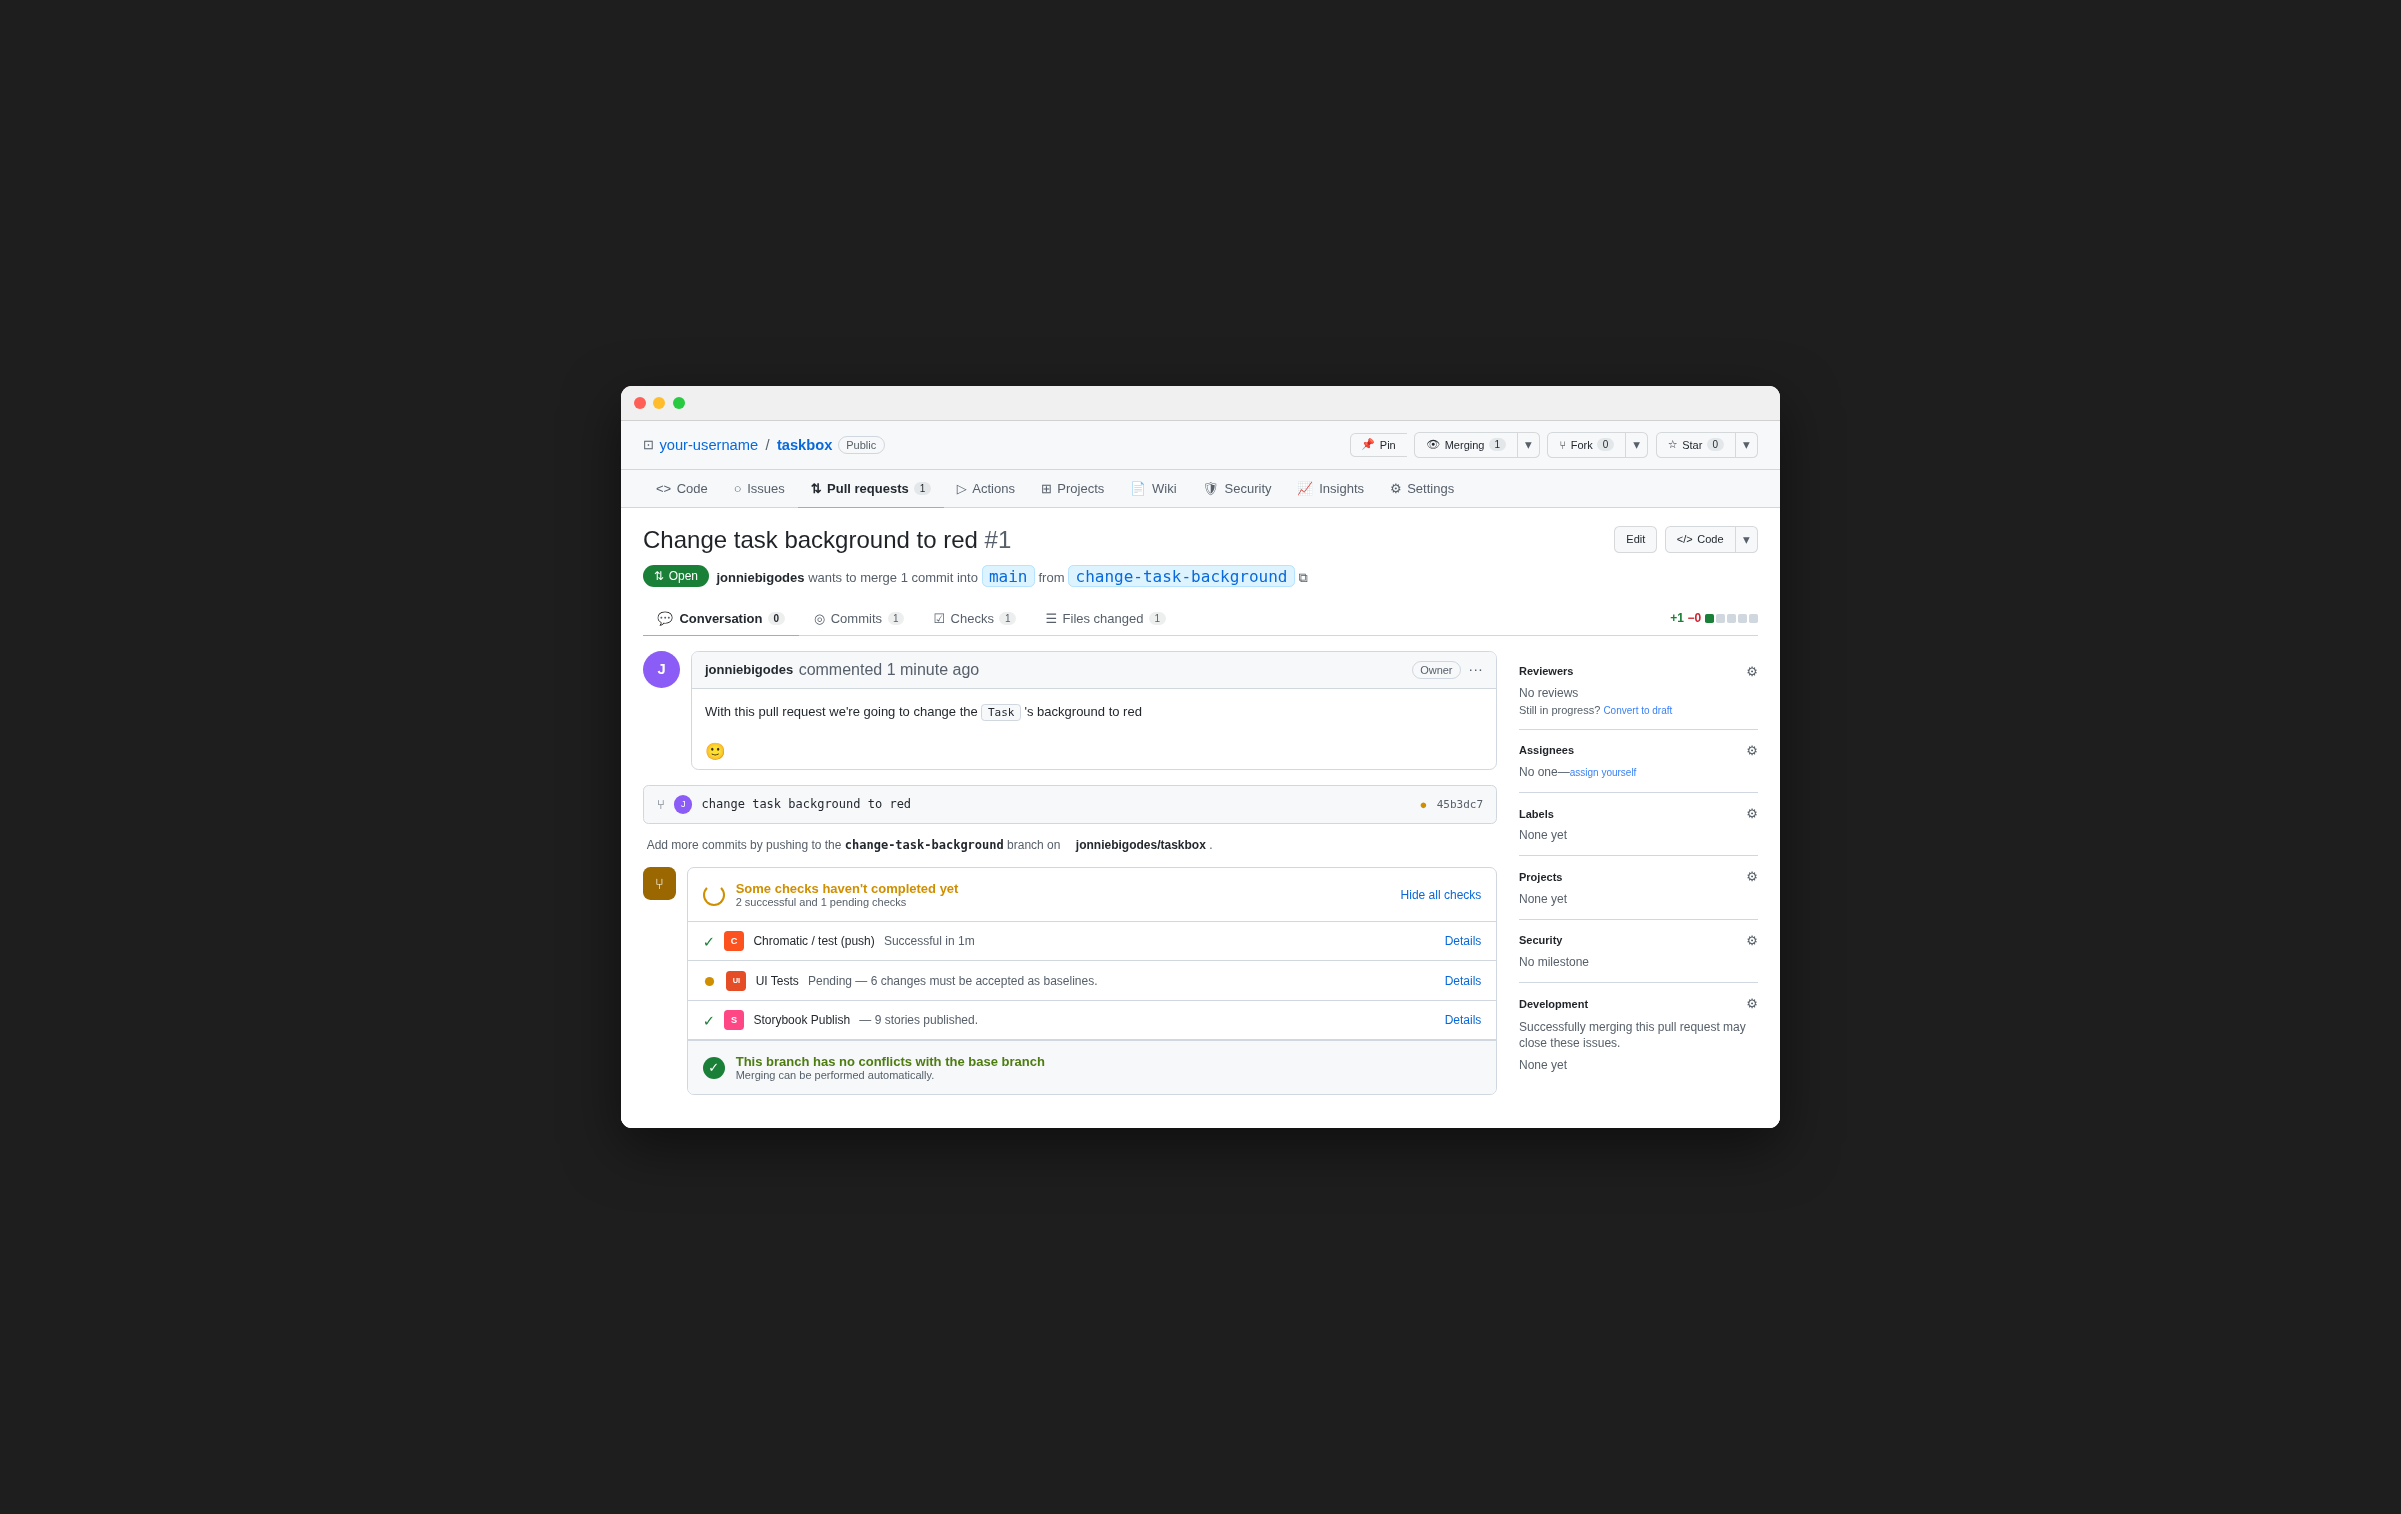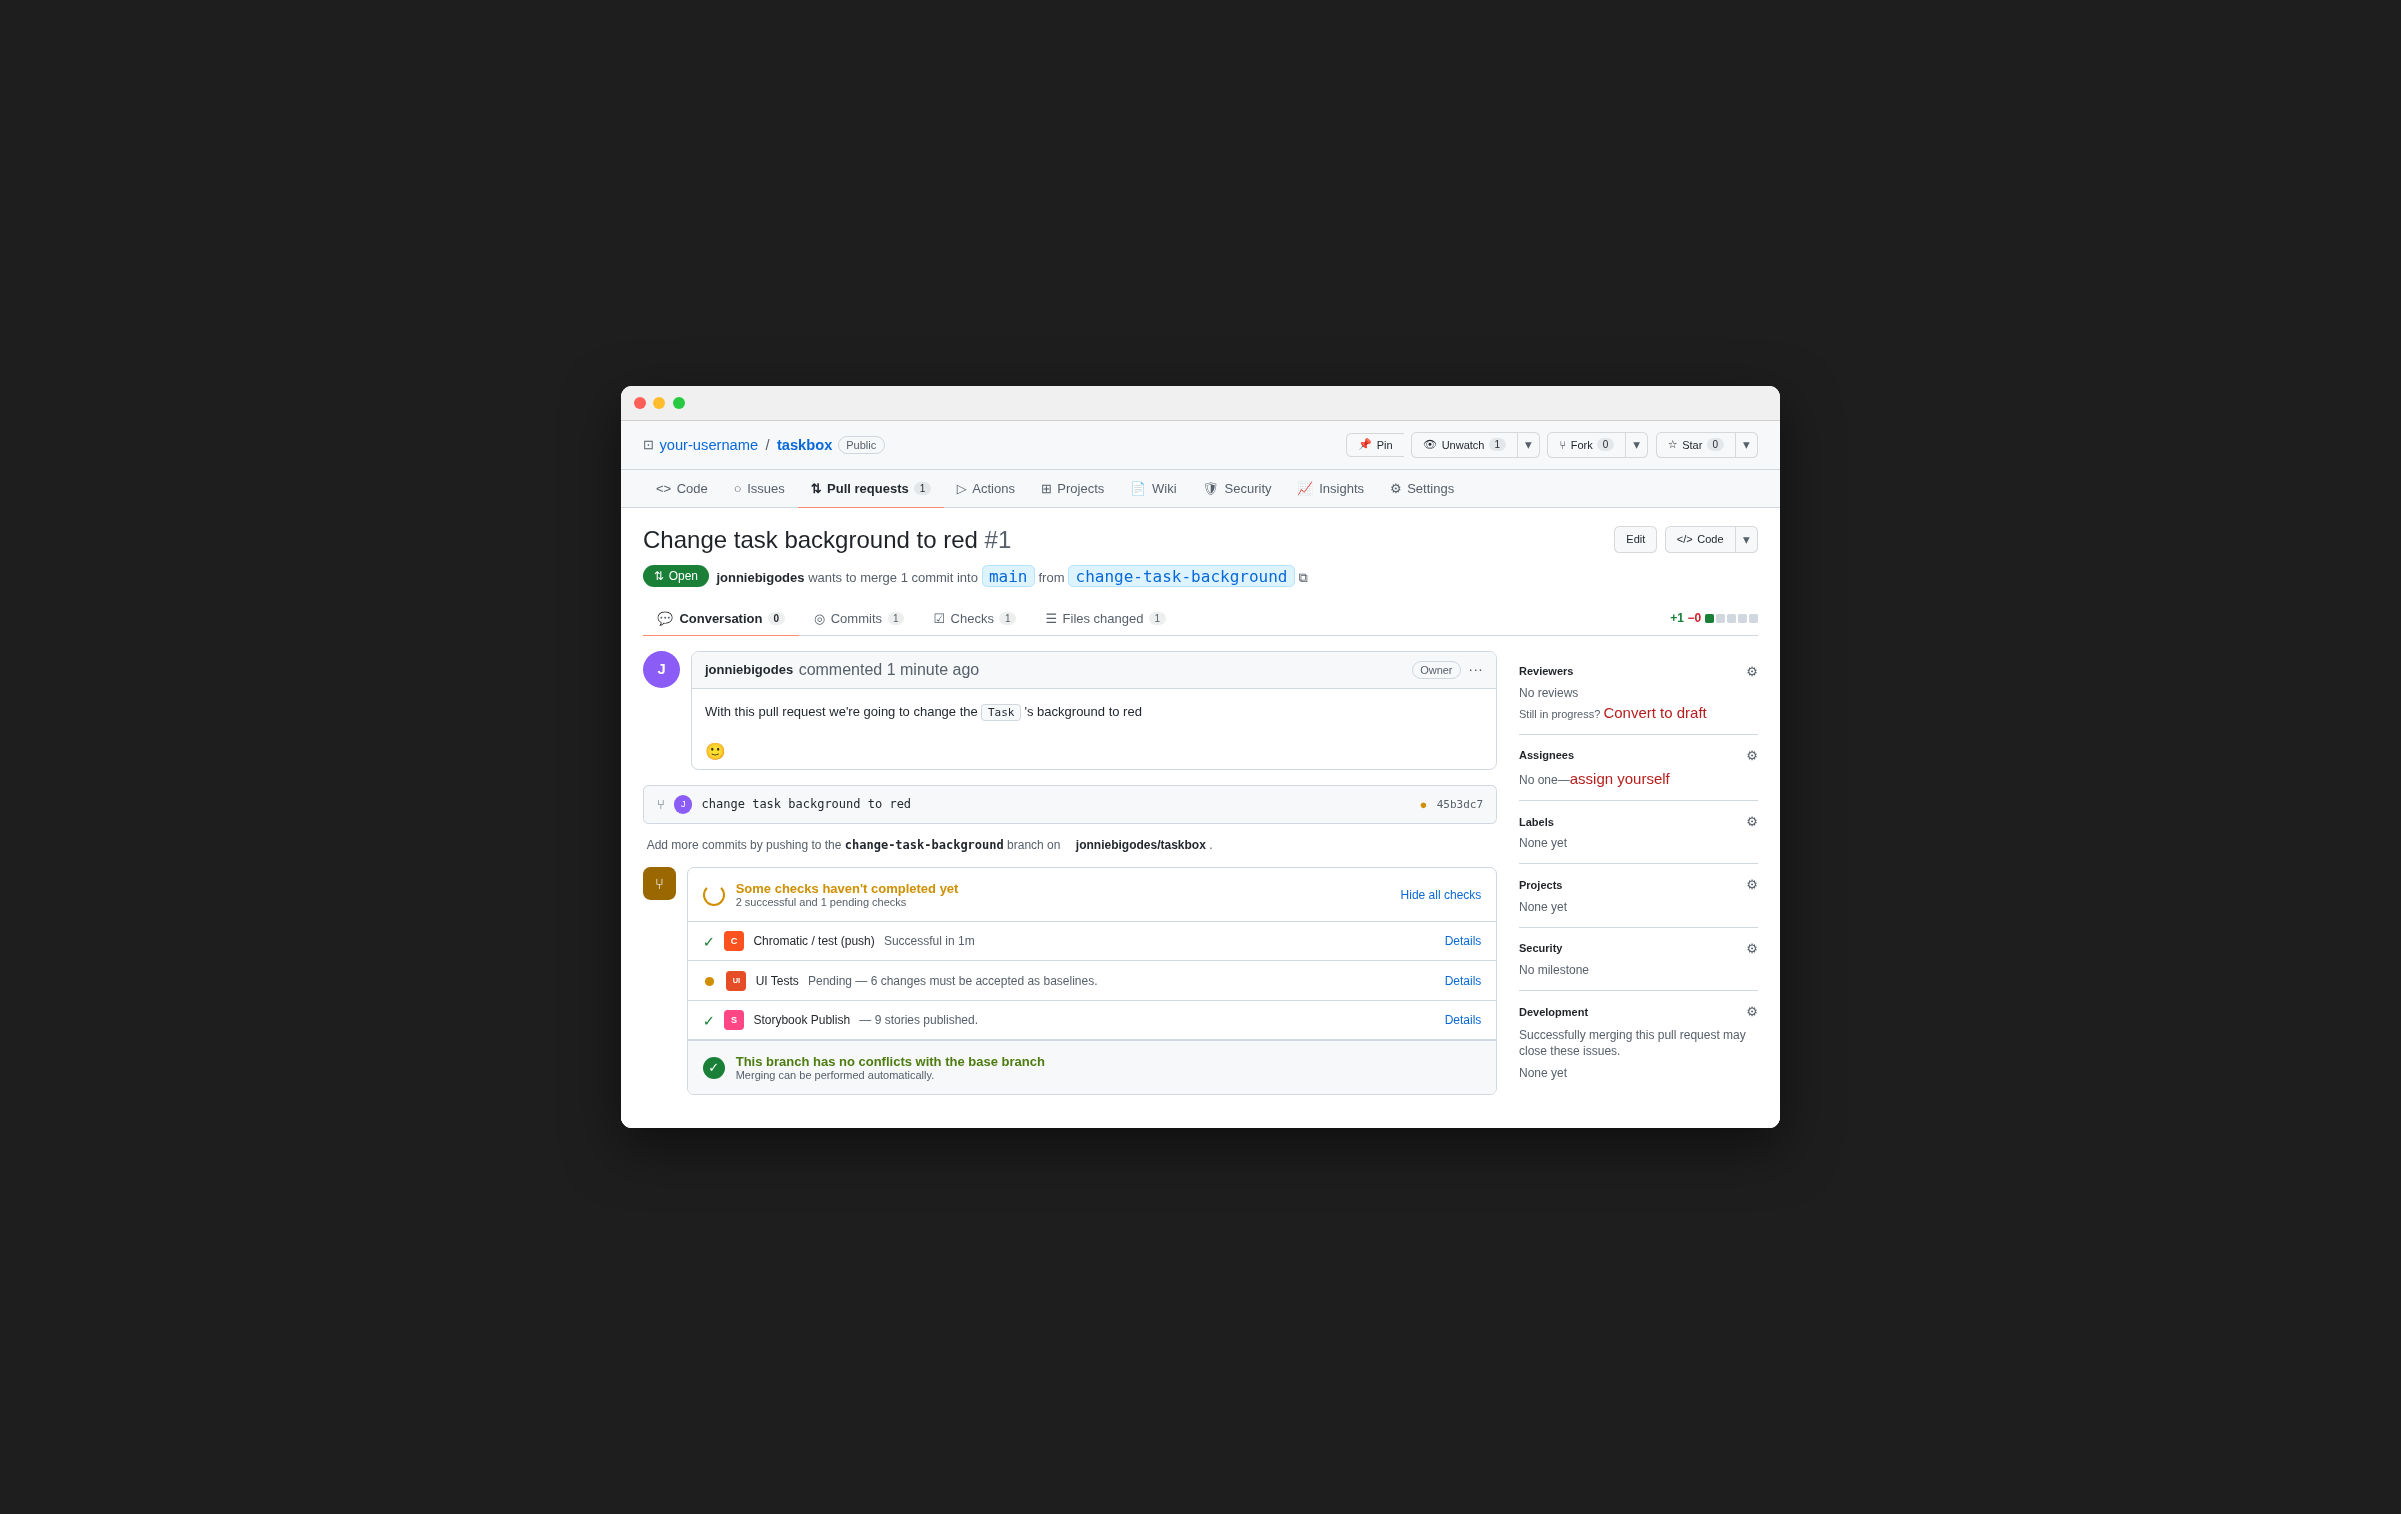--- a/index.html
+++ b/index.html
@@ -408,21 +408,21 @@
     .sidebar-section:last-child { border-bottom: none; }
     .sidebar-section-header {
       display: flex;
       align-items: center;
       justify-content: space-between;
       margin-bottom: 7.4px;
     }
     .sidebar-section-title { font-size: 11px; font-weight: 600; color: #1f2328; }
     .sidebar-gear { color: #57606a; cursor: pointer; font-size: 13px; }
     .sidebar-value { font-size: 12px; color: #57606a; }
-    .sidebar-link { font-size: 15px; color: #b91c1c; cursor: pointer; text-decoration: none; }
+    .sidebar-link { font-size: 10px; color: #3b82f6; cursor: pointer; text-decoration: none; }
     .sidebar-note { font-size: 11px; color: #57606a; margin-top: 3.7px; }
 
     .development-note { font-size: 12px; color: #57606a; line-height: 1.4; margin-bottom: 5.5px; }
     .workflow-icon {
       width: 33px;
       height: 33px;
       background: #9a6700;
       border-radius: 7.4px;
       display: flex;
       align-items: center;
@@ -458,21 +458,21 @@
       <div class="repo-actions">
         <div class="btn-split">
           <button class="btn btn-main">
             <span>📌</span>
             <span>Pin</span>
           </button>
         </div>
         <div class="btn-split">
           <button class="btn btn-main">
             <span>👁</span>
-            <span>Unwatch</span>
+            <span>Merging</span>
             <span class="btn-count">1</span>
           </button>
           <button class="btn-caret">▾</button>
         </div>
         <div class="btn-split">
           <button class="btn btn-main">
             <span>⑂</span>
             <span>Fork</span>
             <span class="btn-count">0</span>
           </button>

